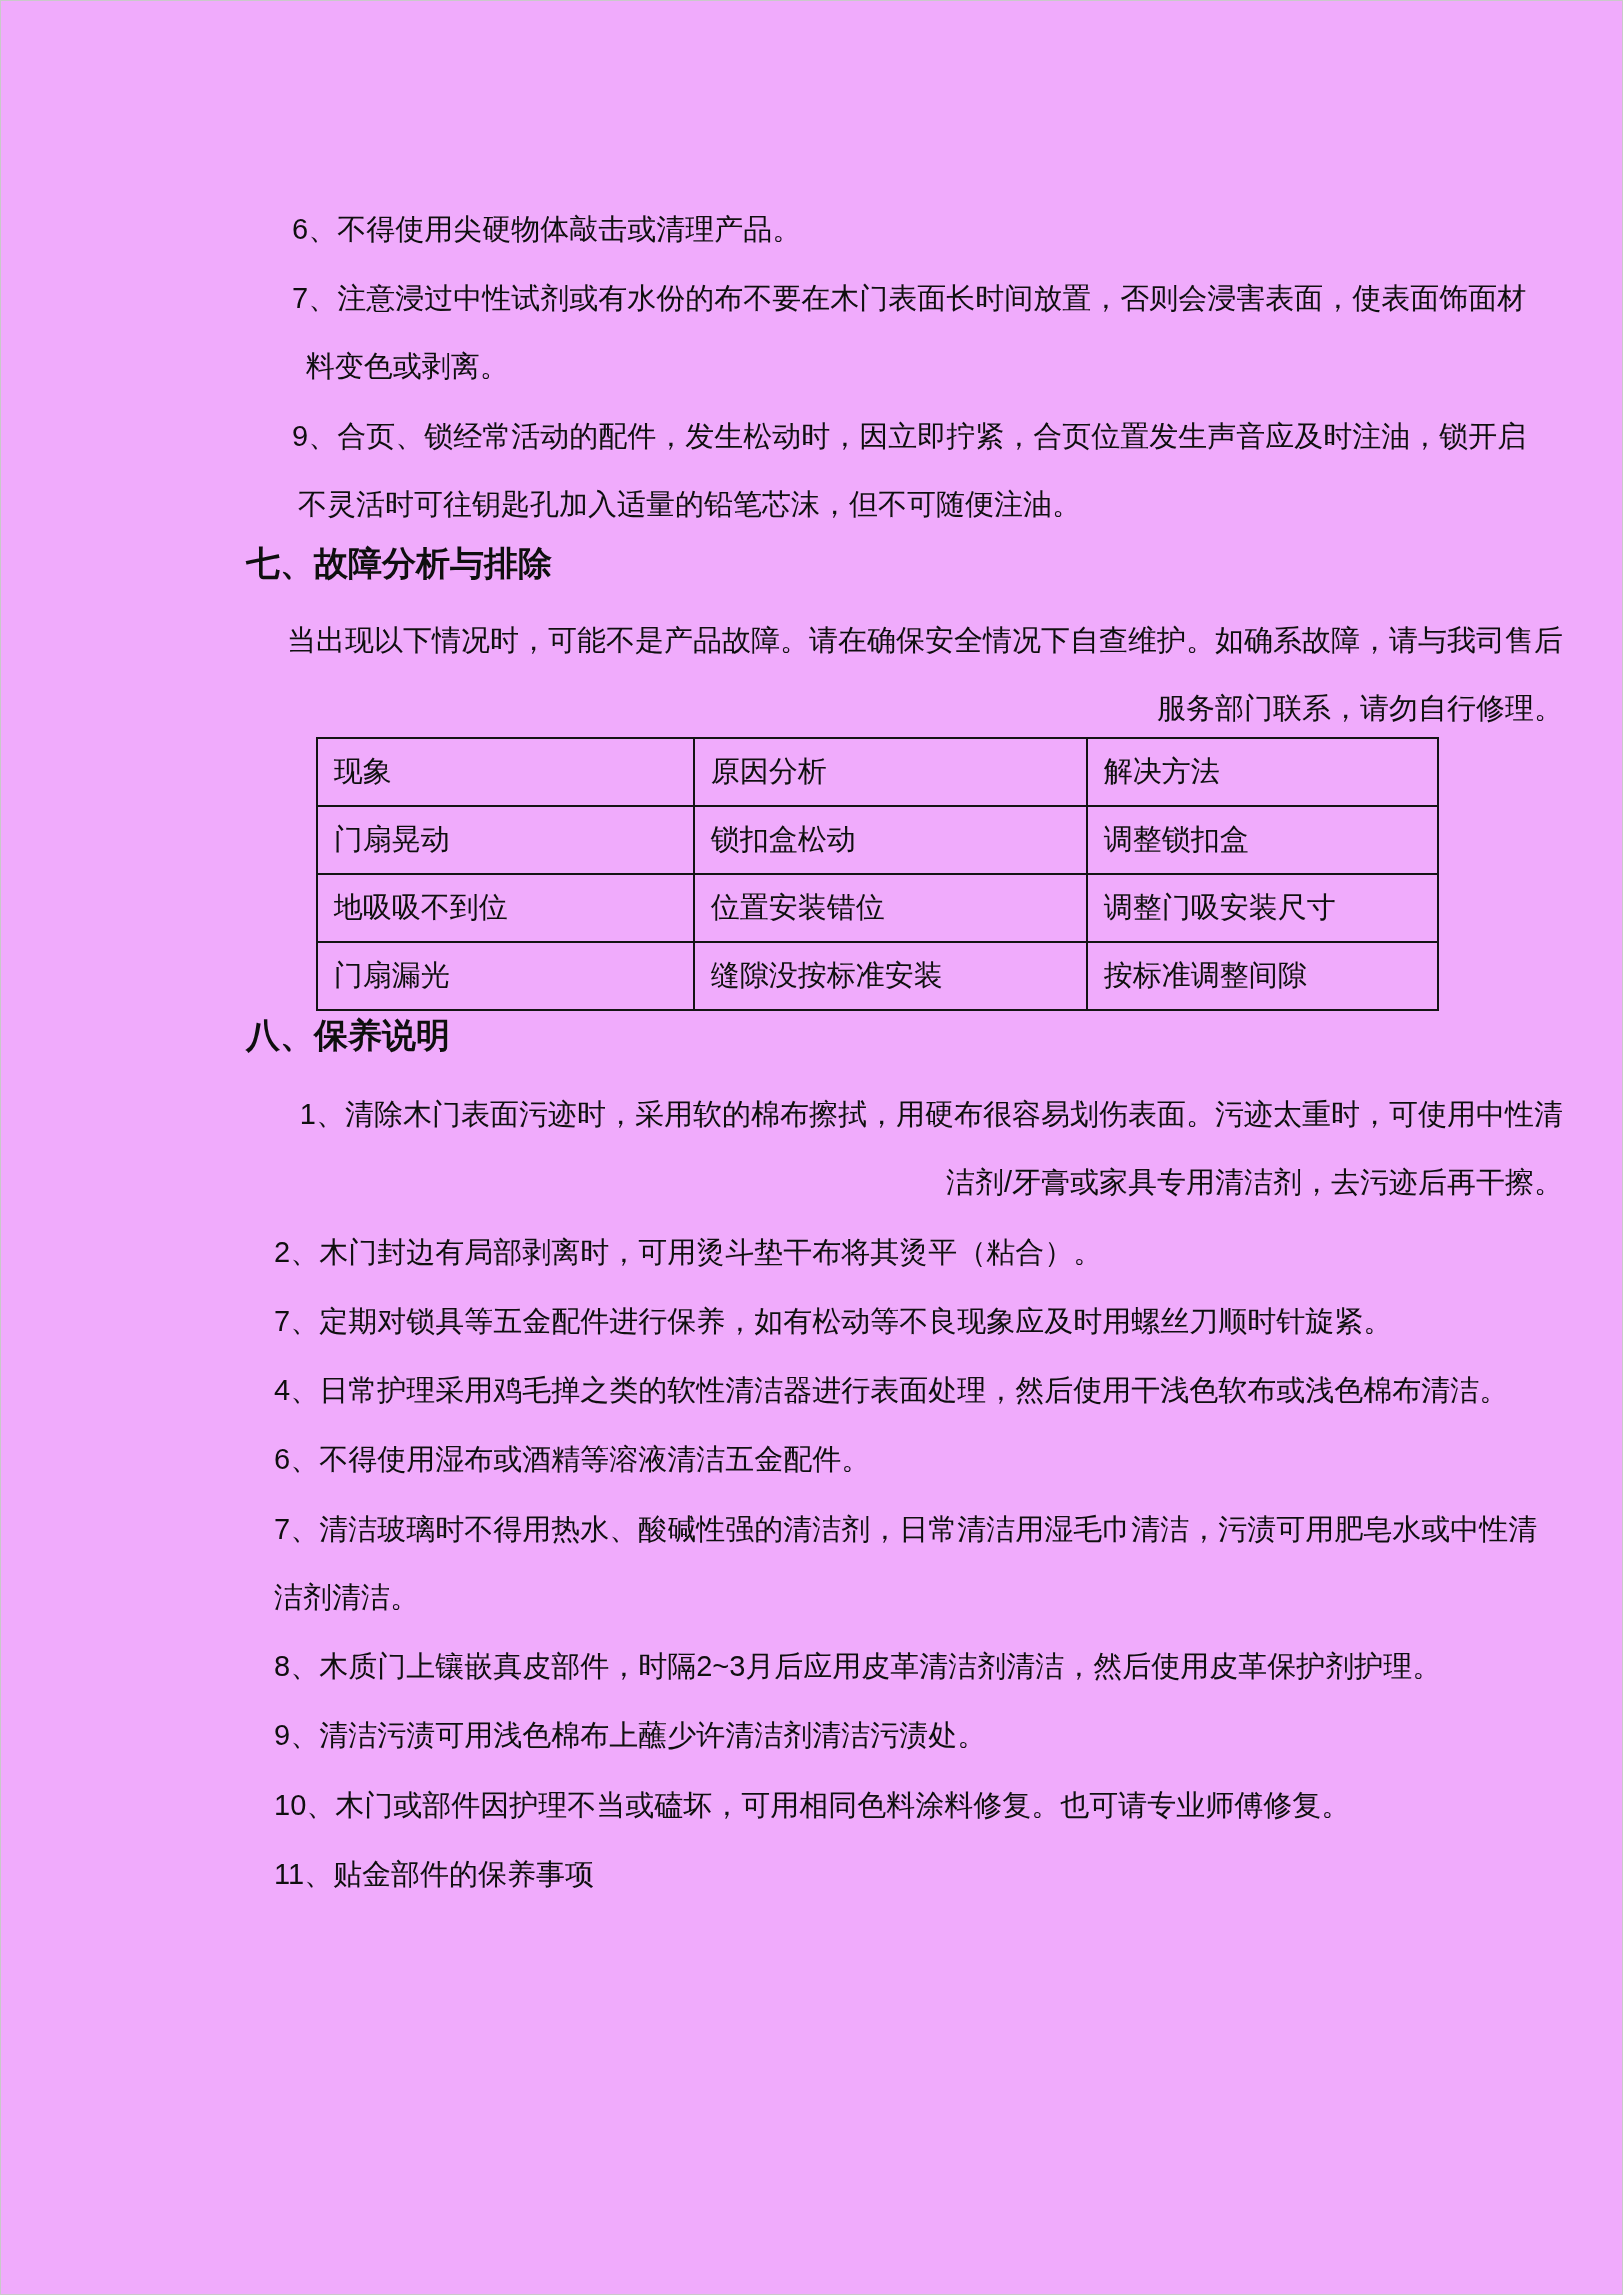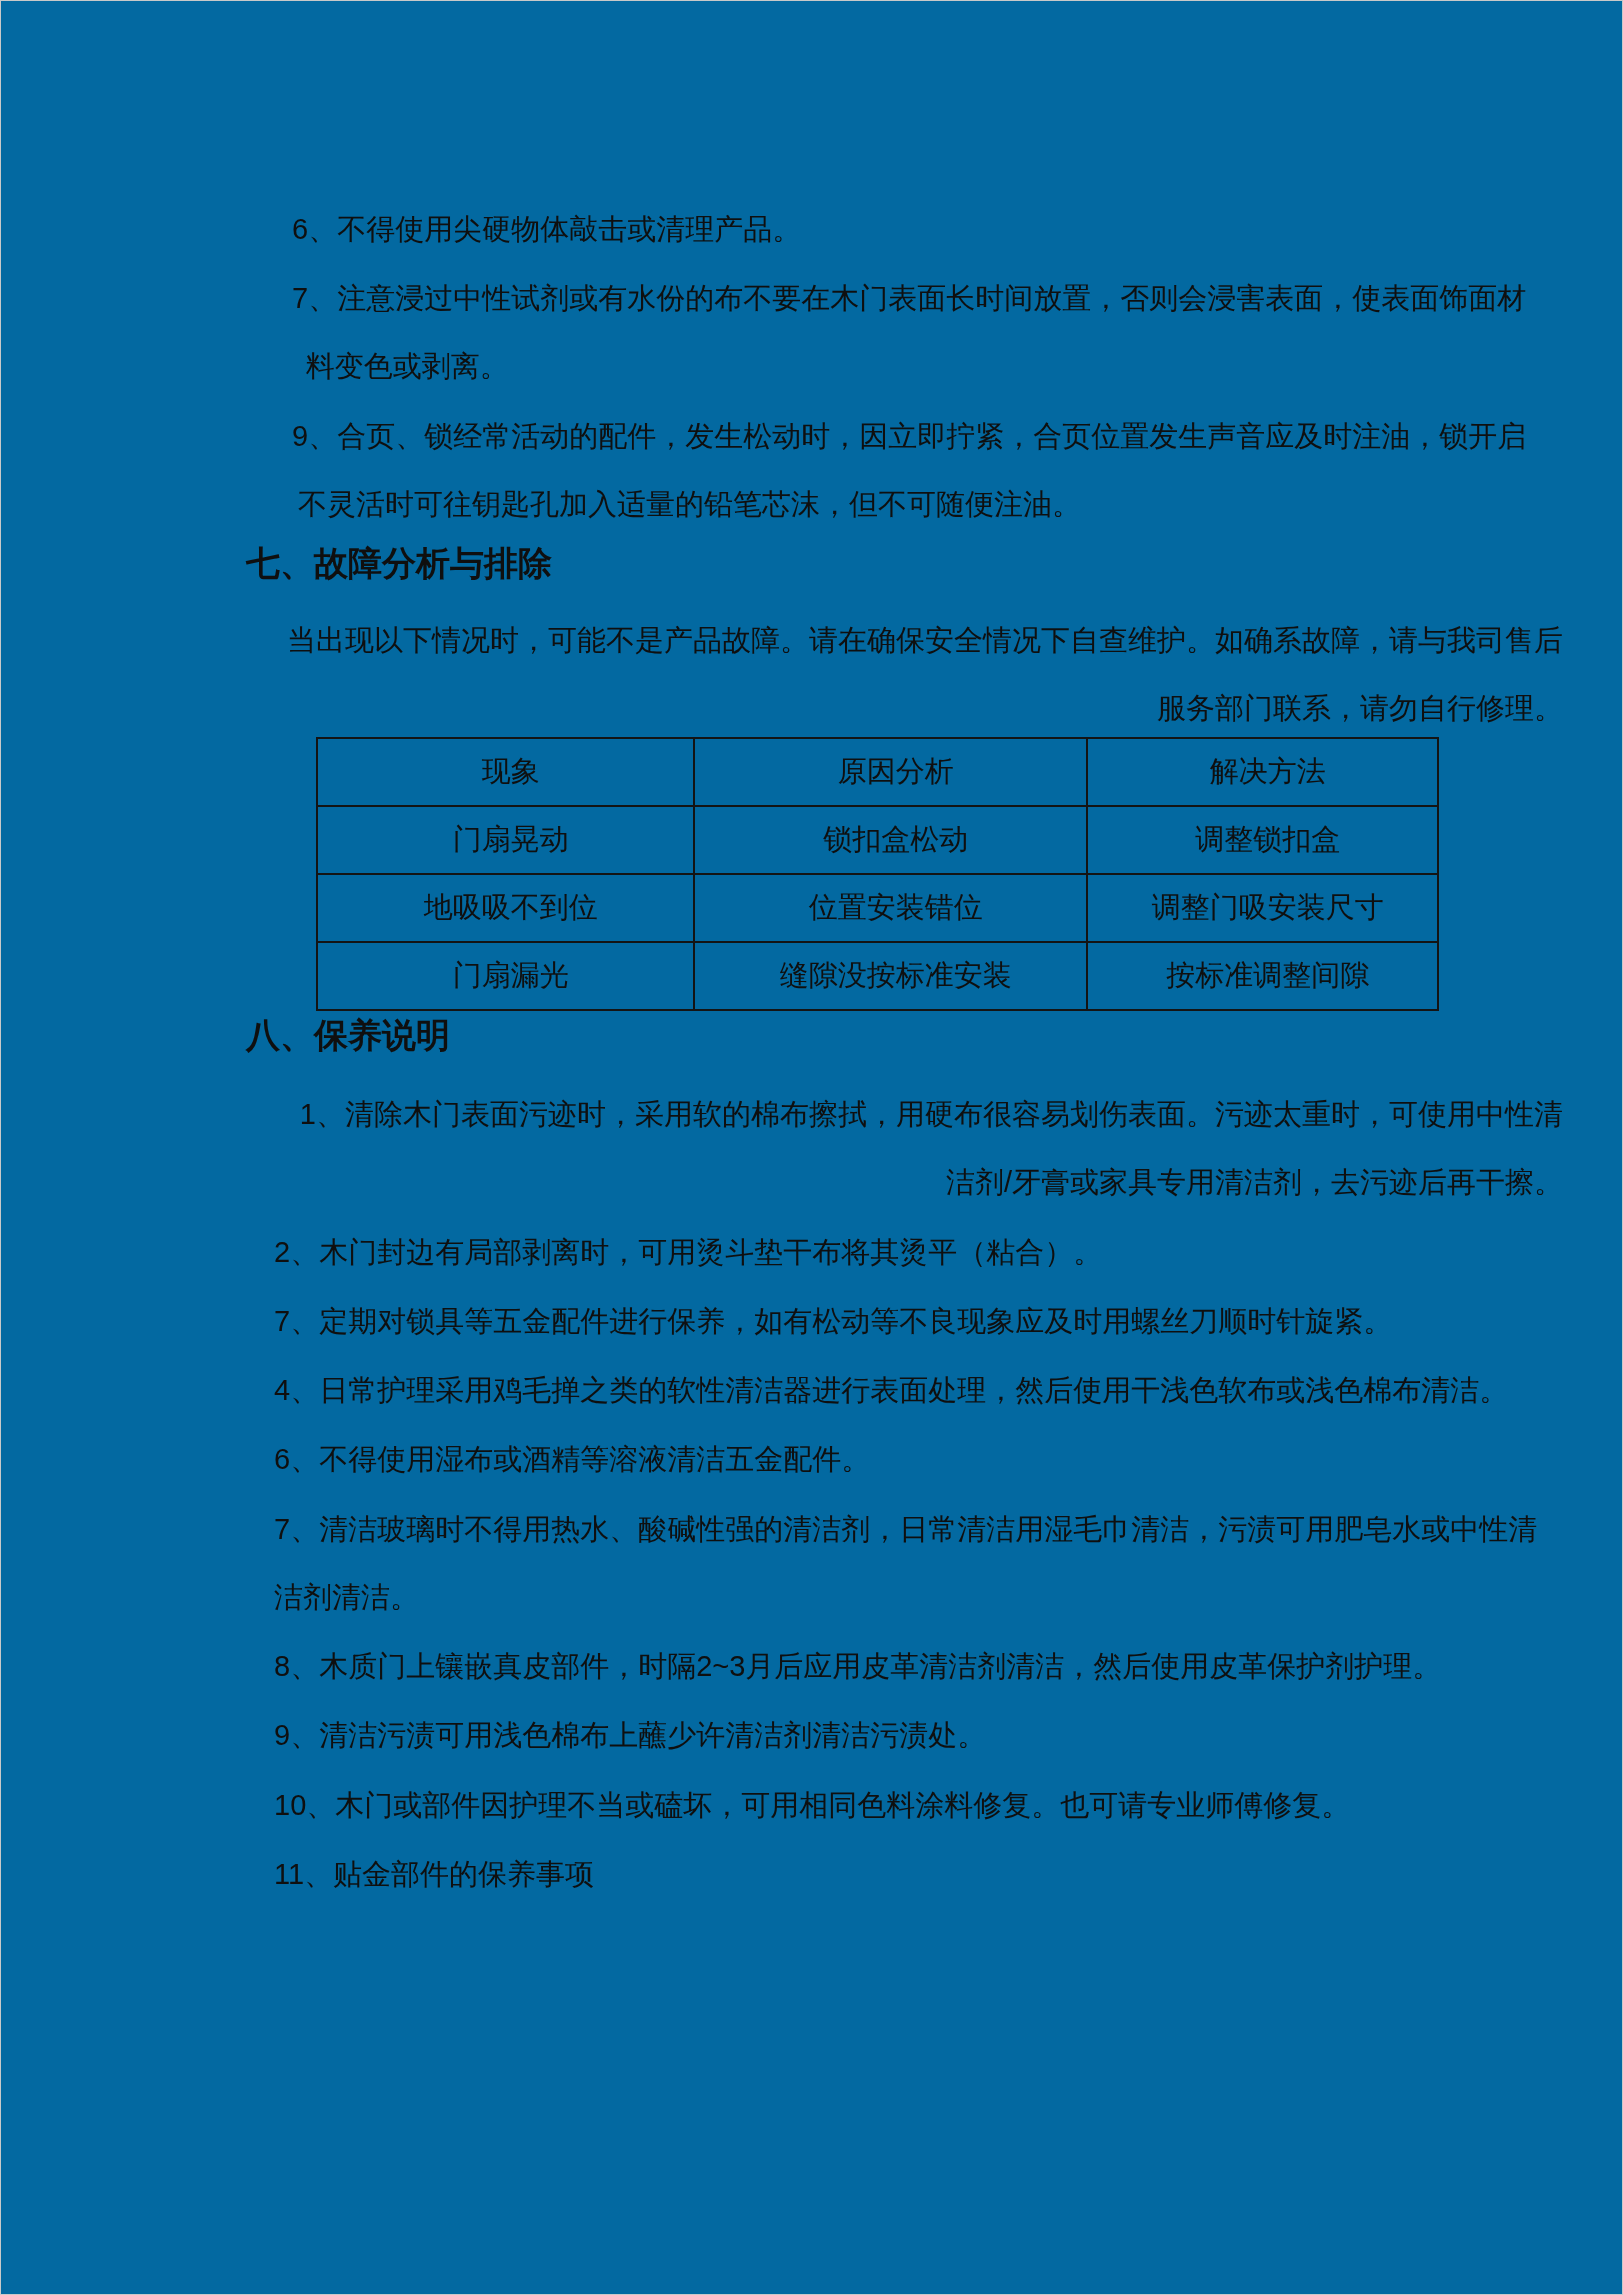--- a/index.html
+++ b/index.html
@@ -1,21 +1,21 @@
 <!DOCTYPE html>
 <html style="font-size:10.5px"><head>
 <meta charset="utf-8">
 <style>
   html,body { margin:0; padding:0; background:#e8e8e8; }
   .page {
     position:relative;
     width:1623px;
     height:2295px;
     margin:0 auto;
-    background:#0369a1;
+    background:#f0abfc;
     border:0.7px solid #c9c9c9;
     box-sizing:border-box;
     overflow:hidden;
     color:#0f0f0f;
     font-family:"Liberation Sans","DejaVu Sans",sans-serif;
   }
   .content { padding:194px 59px 0 245px; }
   .line {
     font-size:29px;
     line-height:68px;
@@ -40,21 +40,21 @@
     margin-left:70px;
     margin-top:-5.2px;
     width:1121px;
   }
   .tbl th, .tbl td {
     border:2px solid #141414;
     height:66px;
     padding:0 5.2px 0 15.7px;
     font-size:29px;
     font-weight:normal;
-    text-align:center;
+    text-align:left;
     vertical-align:middle;
     white-space:nowrap;
     overflow:hidden;
   }
   .sec8-title { margin-top:9.2px; }
   .s8-list { margin-left:28px; }
   .s8-list .item { margin-bottom:1.3px; }
   .s8-list .item.first { margin-top:21.6px;text-align:right; }
 </style>
 </head>

